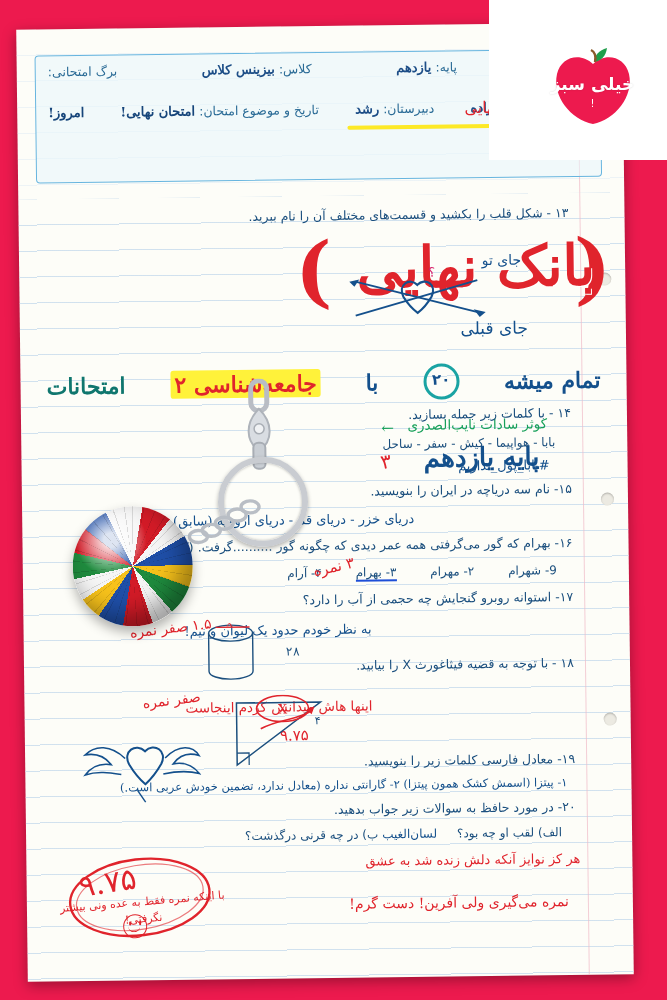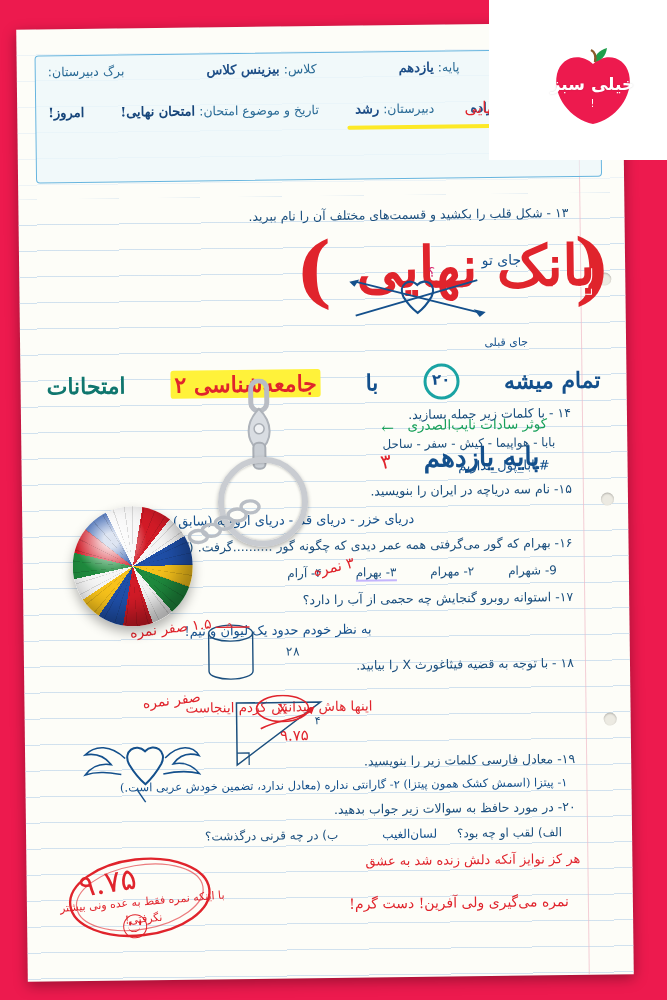--- a/index.html
+++ b/index.html
@@ -190,21 +190,21 @@
   .smiley::before{left:5px;}
   .smiley::after{right:5px;}
   .smiley i{
     position:absolute;left:4px;top:10px;width:12px;height:6px;
     border-bottom:1.6px solid #e0242c;border-radius:0 0 8px 8px;
   }
 
   
   .cyl{position:absolute;left:176px;top:596px;width:62px;height:62px;z-index:20;}
   .tri{position:absolute;left:196px;top:668px;width:120px;height:86px;z-index:20;}
-  .ul-blue{border-bottom:2px solid #c4b5fd;}
+  .ul-blue{border-bottom:2px solid #1d4ed8;}
 </style>
 </head>
 <body>
 
 <div class="sheet">
 
   <div class="rules-top"></div>
   <div class="rules"></div>
   <div class="margin-line"></div>
   <div class="punch" style="top:250px"></div>
@@ -219,21 +219,21 @@
       </div>
       <div class="cell">
         <span class="f">پایه:</span>
         <span class="hw">یازدهم</span>
       </div>
       <div class="cell">
         <span class="f">کلاس:</span>
         <span class="hw">بیزینس کلاس</span>
       </div>
       <div class="cell">
-        <span class="f">برگ دبیرستان:</span>
+        <span class="f">برگ امتحانی:</span>
       </div>
     </div>
     <div class="hdr-row" style="margin-top:26px">
       <div class="cell">
         <span class="f">نام خانوادگی:</span>
         <span class="hw">ولی‌زاده</span>
       </div>
       <div class="cell">
         <span class="f">دبیرستان:</span>
         <span class="hw">رشد</span>
@@ -258,21 +258,21 @@
       <path d="M10 18 L132 50" stroke="#14508c" stroke-width="2" fill="none"></path>
       <path d="M10 52 L132 18" stroke="#14508c" stroke-width="2" fill="none"></path>
       <path d="M4 18 l10 -2 l-5 7 z" fill="#14508c"></path>
       <path d="M140 50 l-12 -3 l6 8 z" fill="#14508c"></path>
       <text x="90" y="14" font-size="13" fill="#d61f6a" font-family="DejaVu Serif, serif">؟</text>
     </svg>
   </div>
   <div class="q ink-blue" style="right:104px;top:228px;font-size:14px;">
     <span>جای تو</span>
   </div>
-  <div class="q ink-blue" style="right:98px;top:312px;font-size:11px;">
+  <div class="q ink-blue" style="right:98px;top:294px;font-size:17px;">
     <span>جای قبلی</span>
   </div>
 
   <div class="title-main">
     <span class="paren p-r">(</span>
     <span class="t1">بانک نهایی</span>
     <span class="paren p-l">)</span>
   </div>
   <div class="title-sub">ویژه امتحان نهایی</div>
   <div class="title-underline"></div>
@@ -374,21 +374,21 @@
   </div>
   <div class="q ink-blue" style="right:64px;top:752px;font-size:11.5px;">
     <span>۱- پیتزا (اسمش کشک همون پیتزا)   ۲- گارانتی نداره (معادل ندارد، تضمین خودش عربی است.)</span>
   </div>
 
   <div class="q" style="right:56px;top:776px;">
     <span>۲۰- در مورد حافظ به سوالات زیر جواب بدهید.</span>
   </div>
   <div class="q" style="right:70px;top:802px;font-size:12px;">
     <span style="margin-left:16px">الف) لقب او چه بود؟</span>
-    <span class="ink-blue" style="margin-left:40px">لسان‌الغیب</span>
+    <span class="ink-blue" style="">لسان‌الغیب</span>
     <span>ب) در چه قرنی درگذشت؟</span>
   </div>
   <div class="q ink-red" style="right:52px;top:828px;font-size:13px;">
     <span>هر کز نوایز آنکه دلش زنده شد به عشق</span>
   </div>
 
   <div class="q ink-red" style="right:64px;top:870px;font-size:14px;">
     <span>نمره می‌گیری ولی آفرین! دست گرم!</span>
   </div>
 

